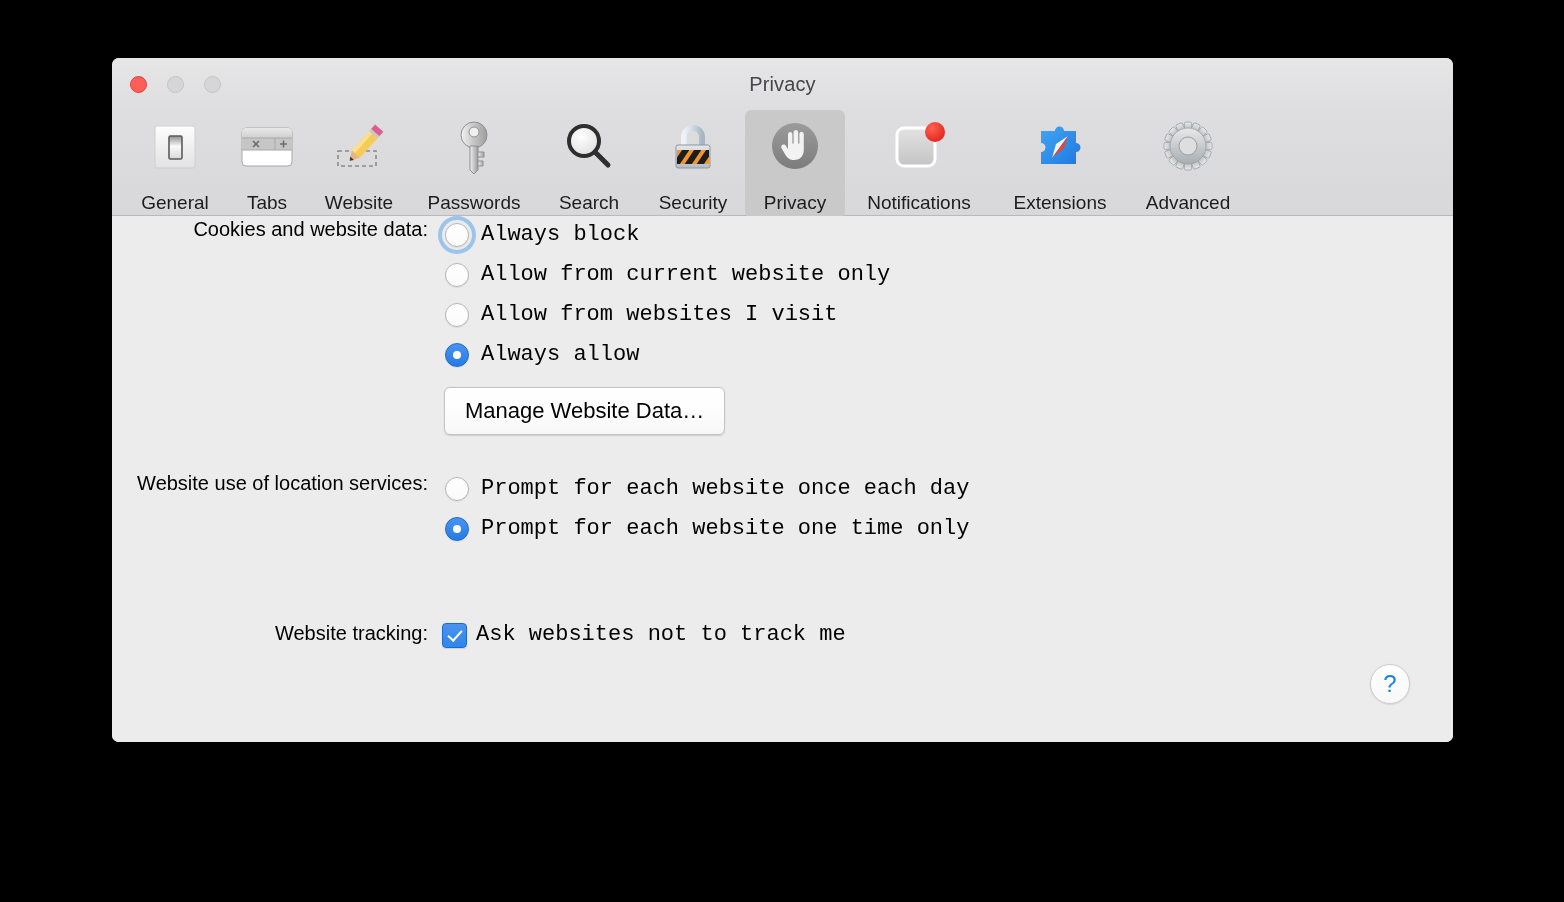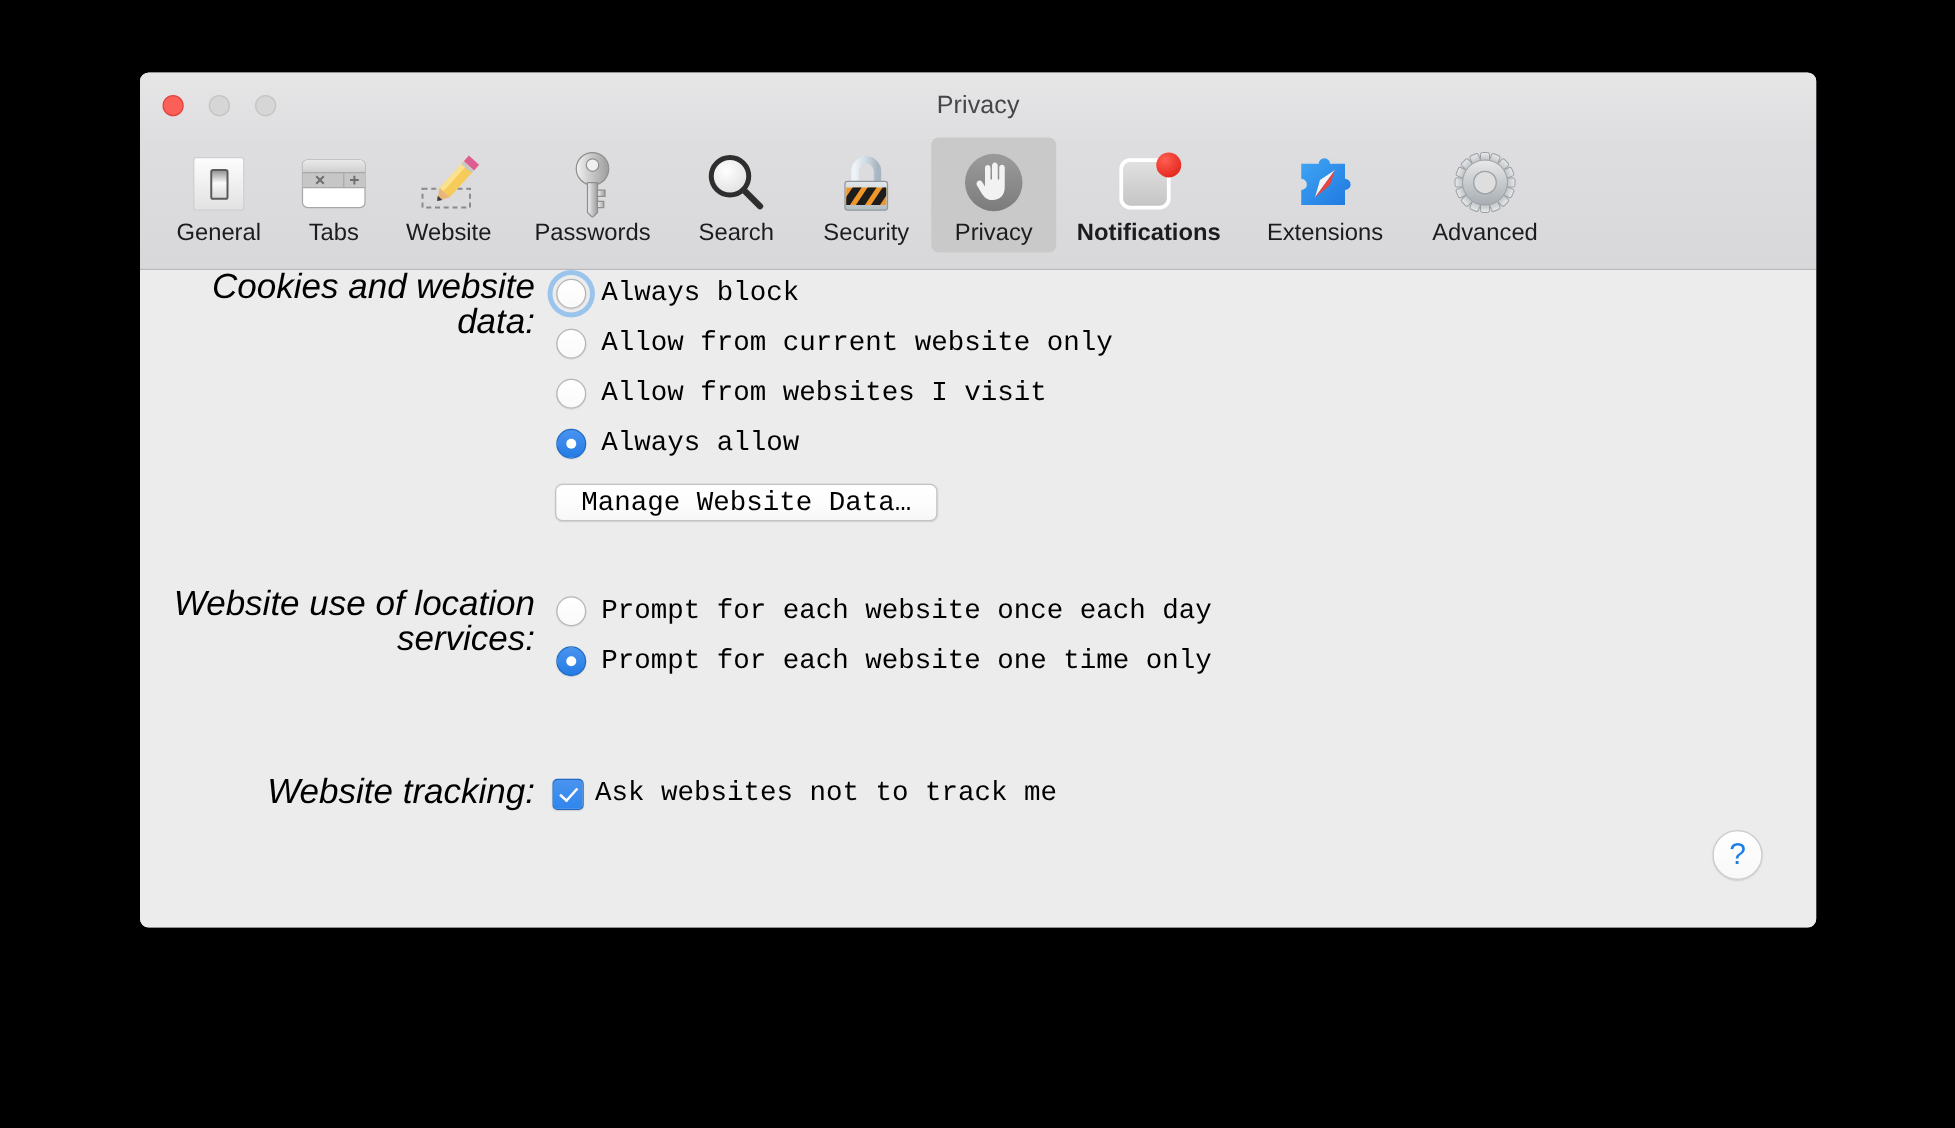--- a/index.html
+++ b/index.html
@@ -73,20 +73,21 @@
   }
   .tb-item {
     width: 101px;
     padding-top: 6px;
     padding-bottom: 4px;
     display: flex;
     flex-direction: column;
     align-items: center;
     border-radius: 6px;
     cursor: default;
+    gap: 16px;
   }
   .tb-item.selected { background: #c9c9c9; }
   .tb-icon {
     height: 62px;
     display: flex;
     align-items: center;
     justify-content: center;
   }
   .tb-label {
     font-size: 19px;
@@ -95,44 +96,43 @@
     margin-top: -2px;
   }
   
   .tb-general   { width: 104px; }
   .tb-tabs      { width: 80px; }
   .tb-autofill  { width: 104px; }
   .tb-passwords { width: 126px; }
   .tb-search    { width: 104px; }
   .tb-security  { width: 104px; }
   .tb-privacy   { width: 100px; }
-  .tb-notif     { width: 148px; font-weight: bold; }
+  .tb-notif     { width: 148px; }
   .tb-ext       { width: 134px; }
   .tb-adv       { width: 122px; }
 
   
   .content {
     position: relative;
     height: 526px;
     background: #ececec;
   }
 
   .row {
     position: absolute;
     display: flex;
     align-items: flex-start;
   }
   .form-label {
     width: 330px;
     text-align: right;
-    font-size: 28px;
+    font-size: 20px;
     color: #000000;
     line-height: 28px;
     padding-right: 14px;
-    font-style: italic;
   }
 
   .opts { display: flex; flex-direction: column; }
   .opt {
     display: flex;
     align-items: center;
     height: 40px;
     cursor: default;
     font-family: Liberation Mono, monospace;
   }
@@ -202,28 +202,28 @@
     height: 12px;
     border: solid #ffffff;
     border-width: 0 2.6px 2.6px 0;
     transform: rotate(42deg);
   }
 
   
   .push-btn {
     margin-top: 12px;
     margin-left: 2px;
-    height: 30px;
+    height: 48px;
     padding: 0 20px;
     align-self: flex-start;
     background: linear-gradient(to bottom, #ffffff 0%, #fdfdfd 50%, #f7f7f7 100%);
     border: 1px solid #c3c3c3;
     border-radius: 6px;
     box-shadow: 0 0.5px 1.2px rgba(0,0,0,0.14);
-    font-family: Liberation Mono, monospace;
+    font-family: Liberation Sans, sans-serif;
     font-size: 22px;
     color: #000000;
     cursor: default;
     white-space: nowrap;
   }
 
   
   .help-btn {
     position: absolute;
     right: 43px;

